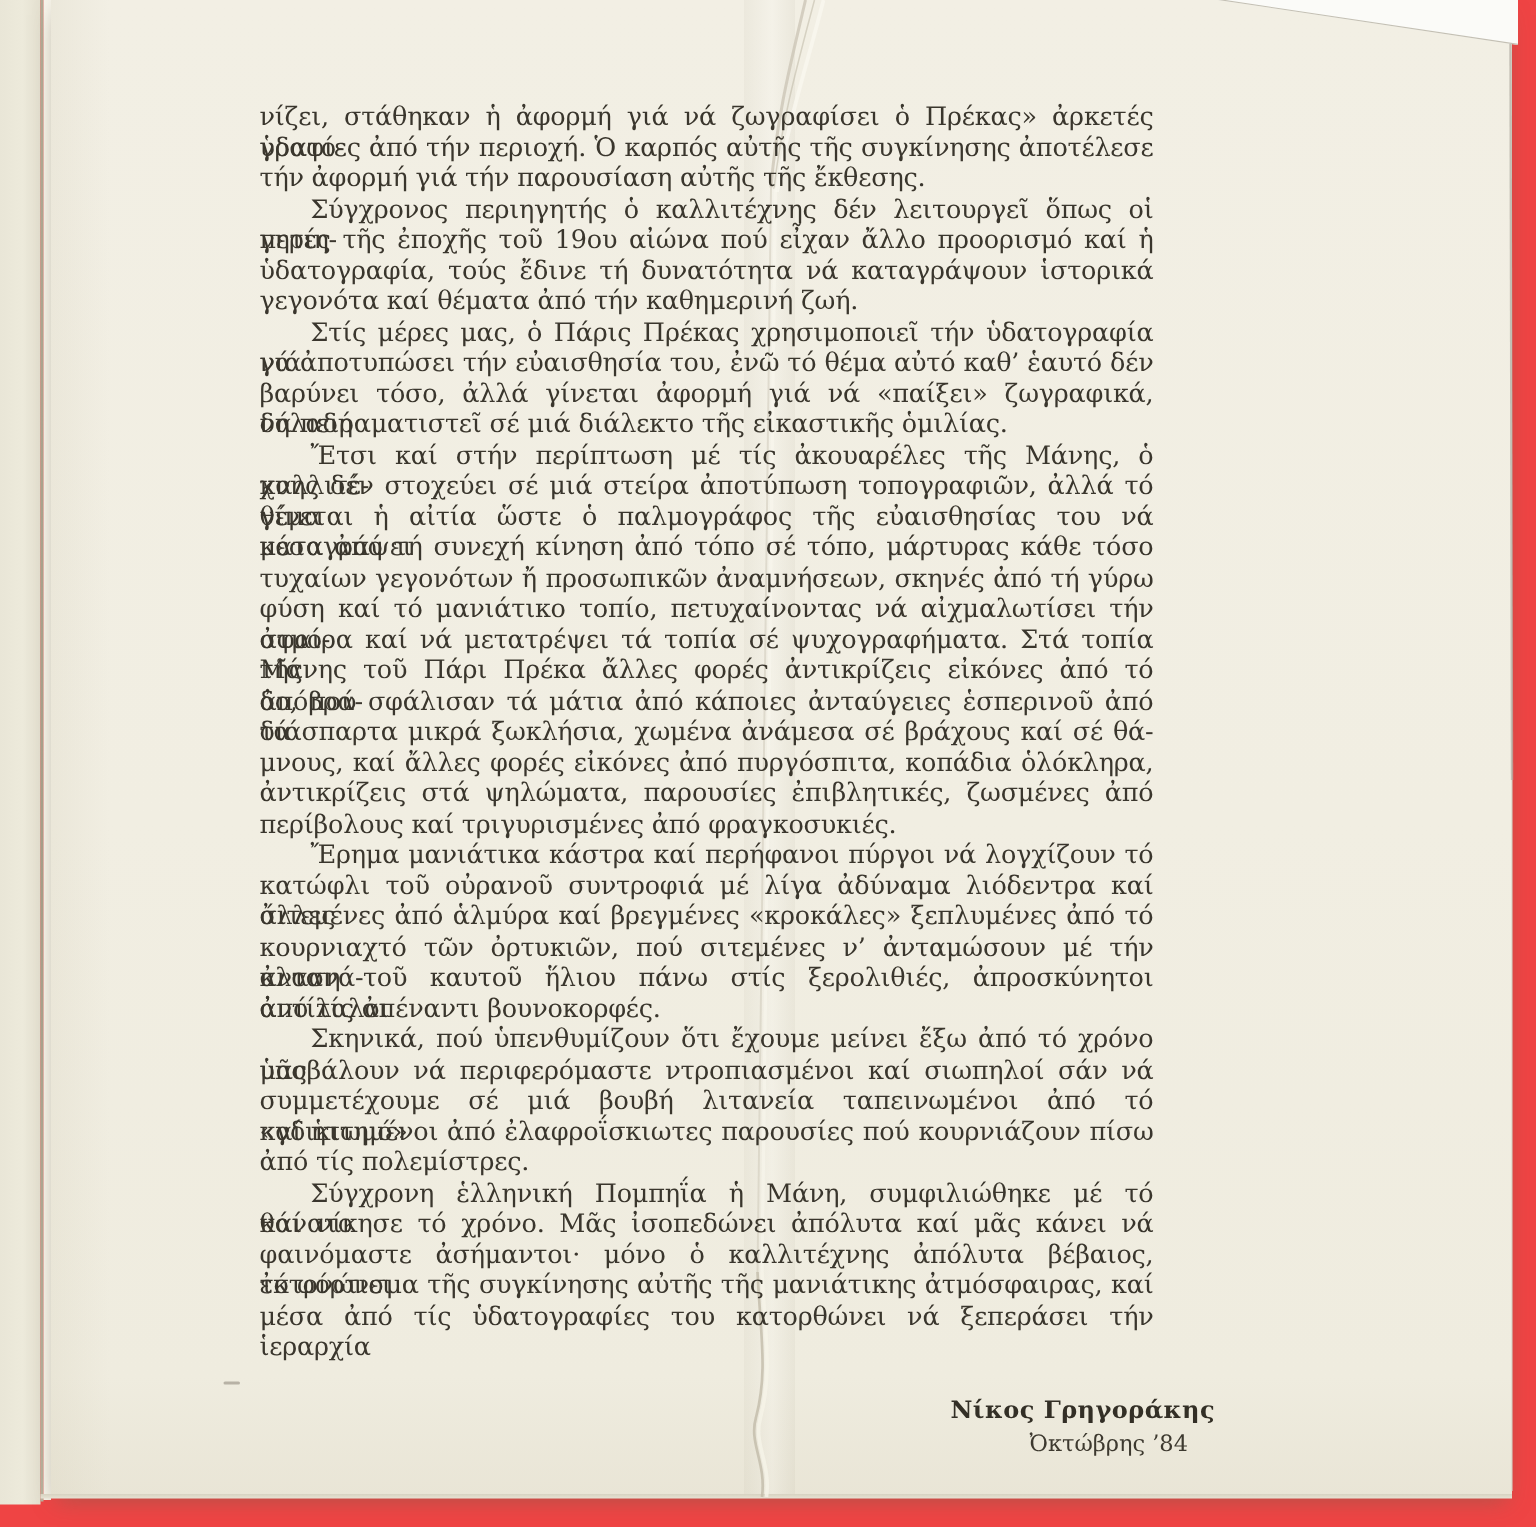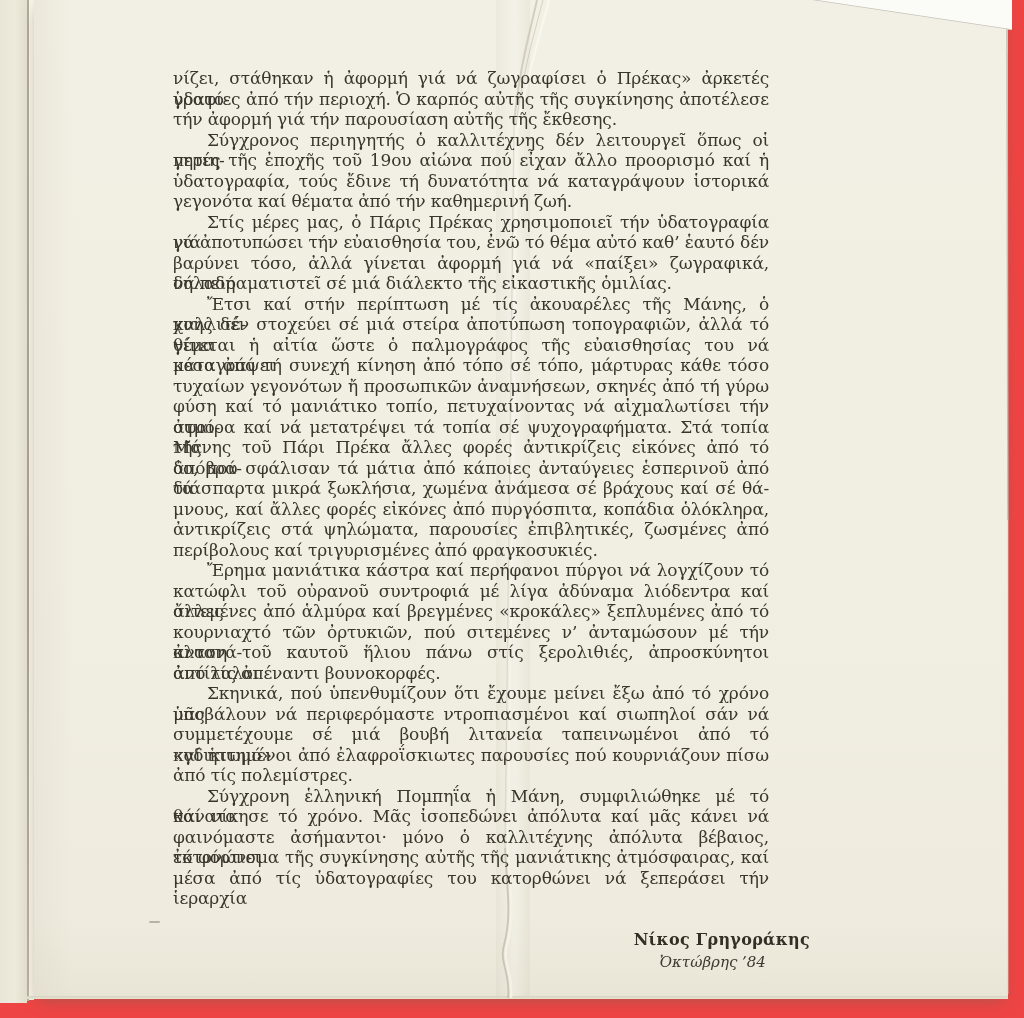--- a/index.html
+++ b/index.html
@@ -55,24 +55,24 @@
     position:absolute;left:173px;top:68px;width:596px;
     color:#3a362d;
     font-size:17px;line-height:20.5px;
     letter-spacing:-0.15px;
   }
   .line{height:20.5px;white-space:normal;}
   .jl{text-align:justify;text-align-last:justify;}
   .ind{text-indent:34px;}
 
   .signature{
-    position:absolute;top:930px;right:214px;text-align:center;color:#332f26;
+    position:absolute;top:930px;right:214px;text-align:right;color:#332f26;
   }
   .sig-name{font-weight:bold;font-size:16px;letter-spacing:.3px;line-height:20px;}
-  .sig-date{font-style:italic;font-size:15px;line-height:20px;padding-right:18px;margin-top:2px;color:#3d392f;}
+  .sig-date{font-size:15px;line-height:20px;padding-right:18px;margin-top:2px;color:#3d392f;}
 
   .margin-mark{
     position:absolute;left:149px;top:921px;width:11px;height:2px;
     background:#8a8476;opacity:.55;border-radius:1px;
   }
 </style>
 </head>
 <body>
 
 <div class="scan">

